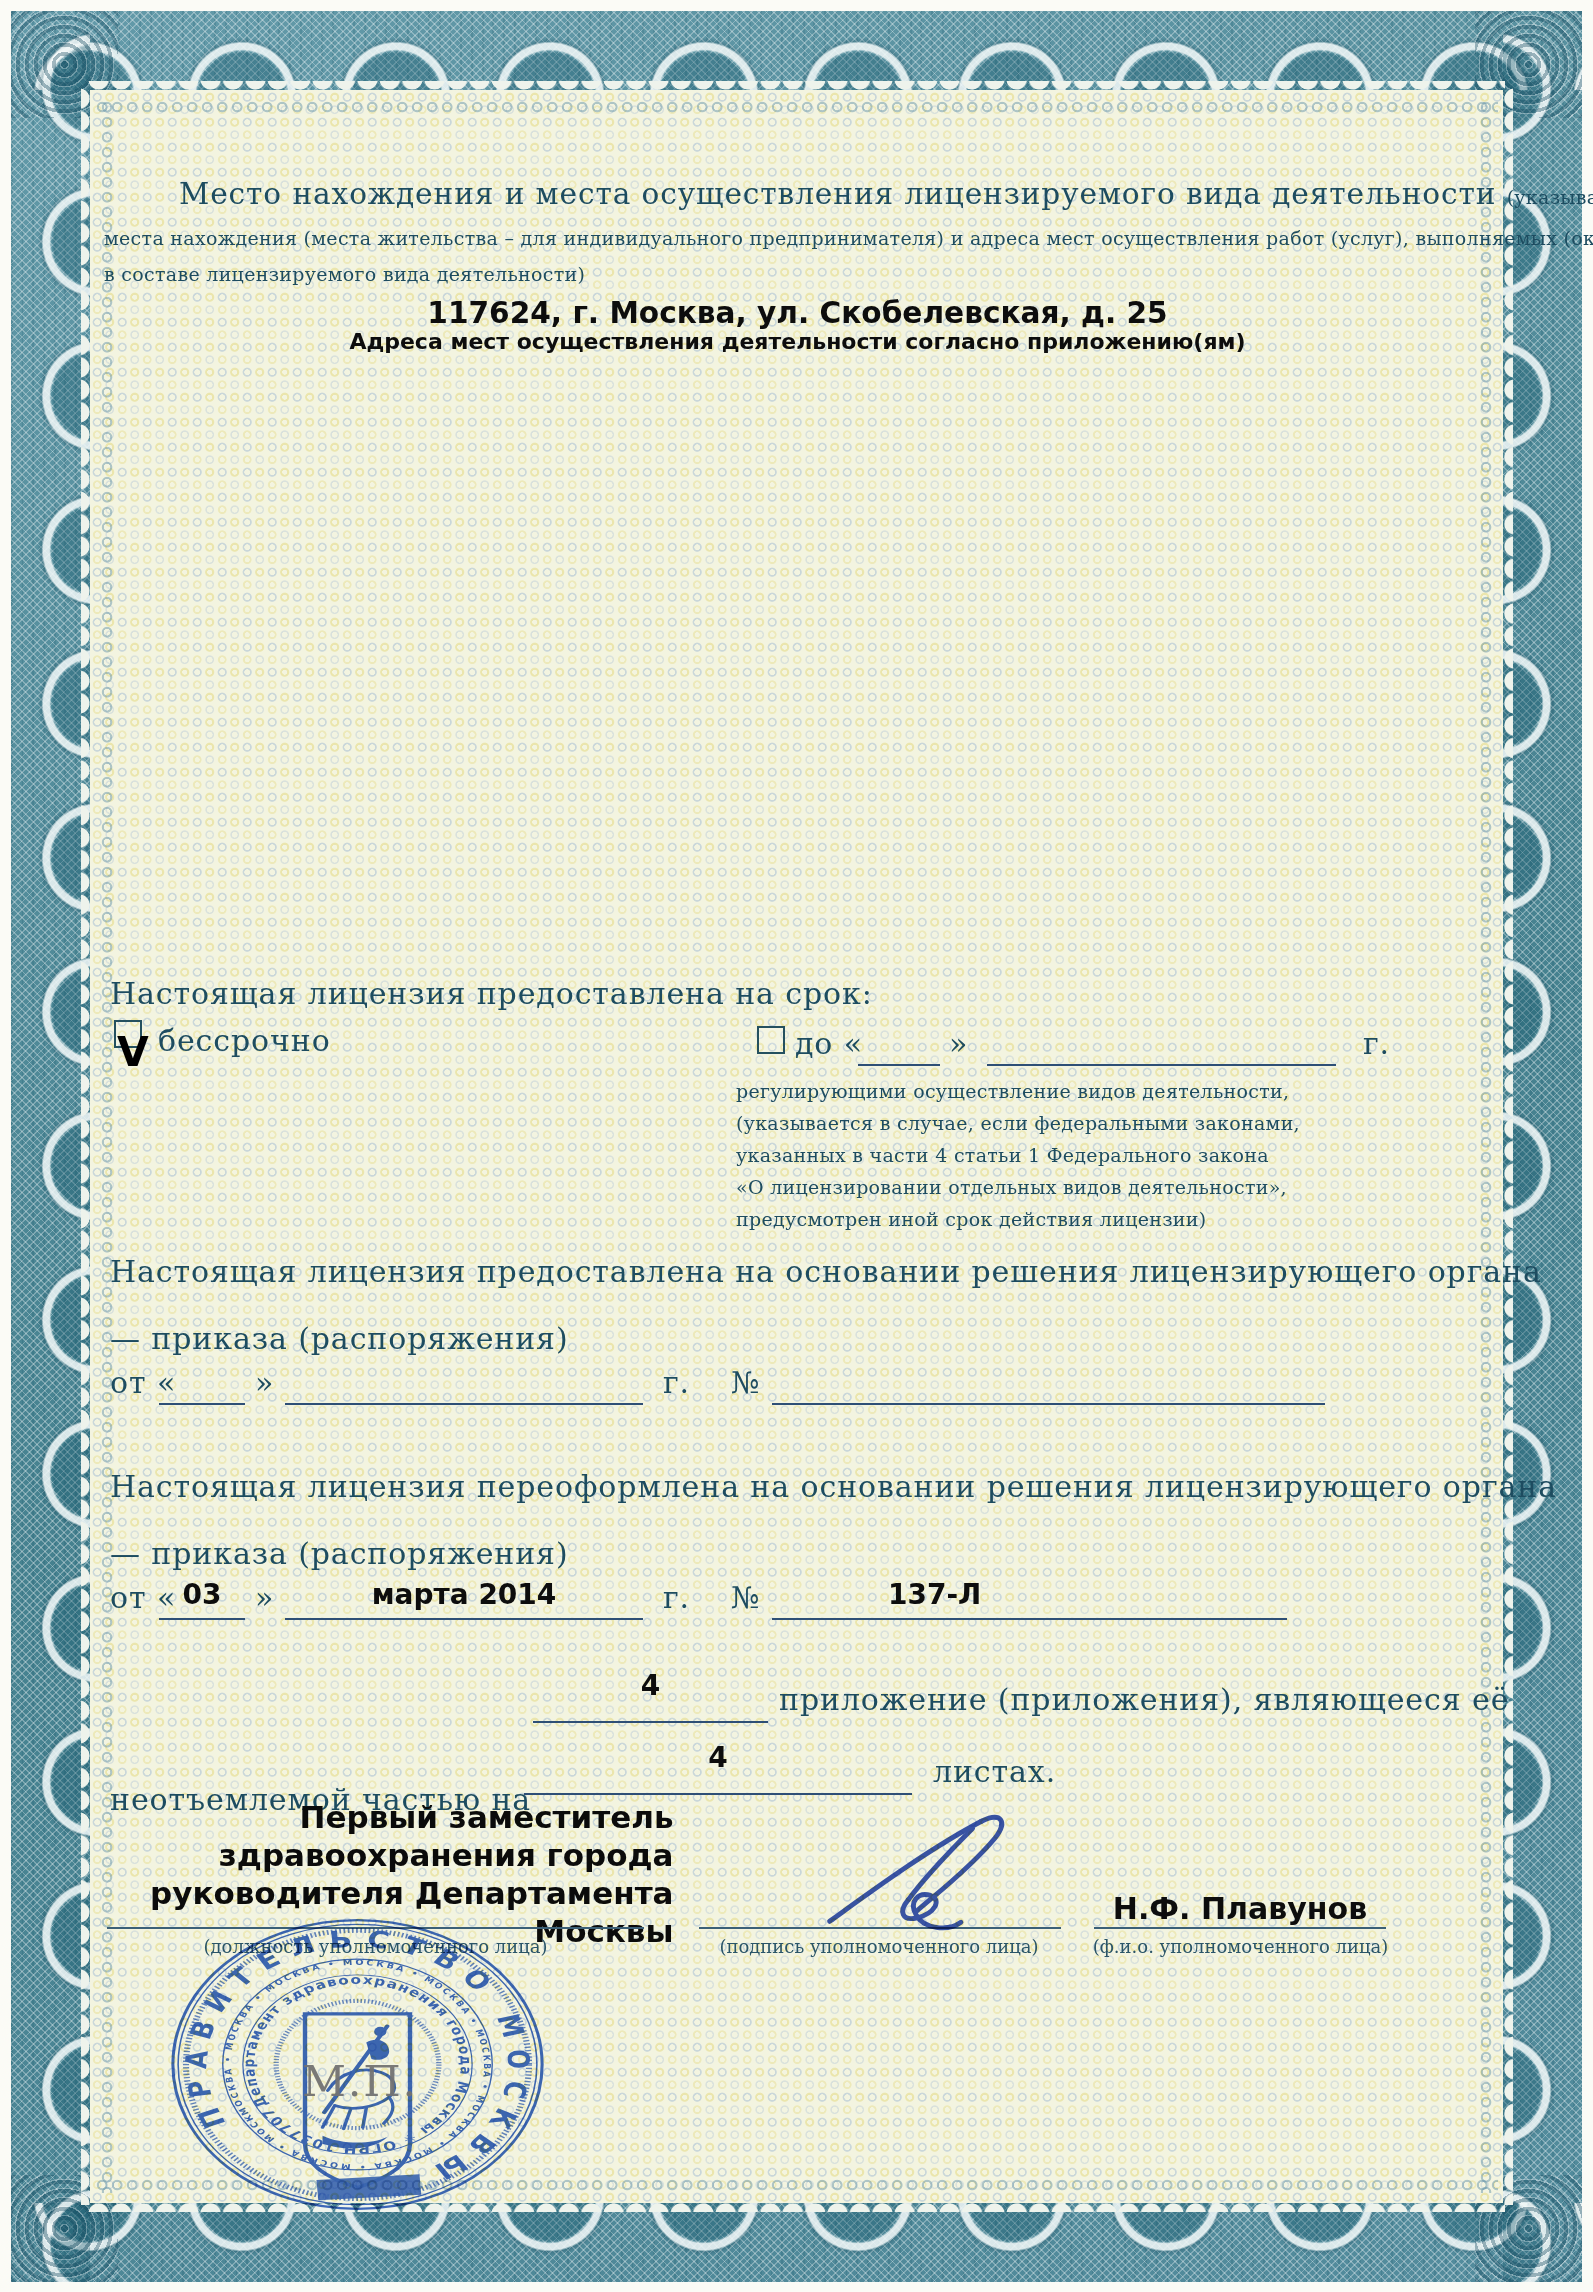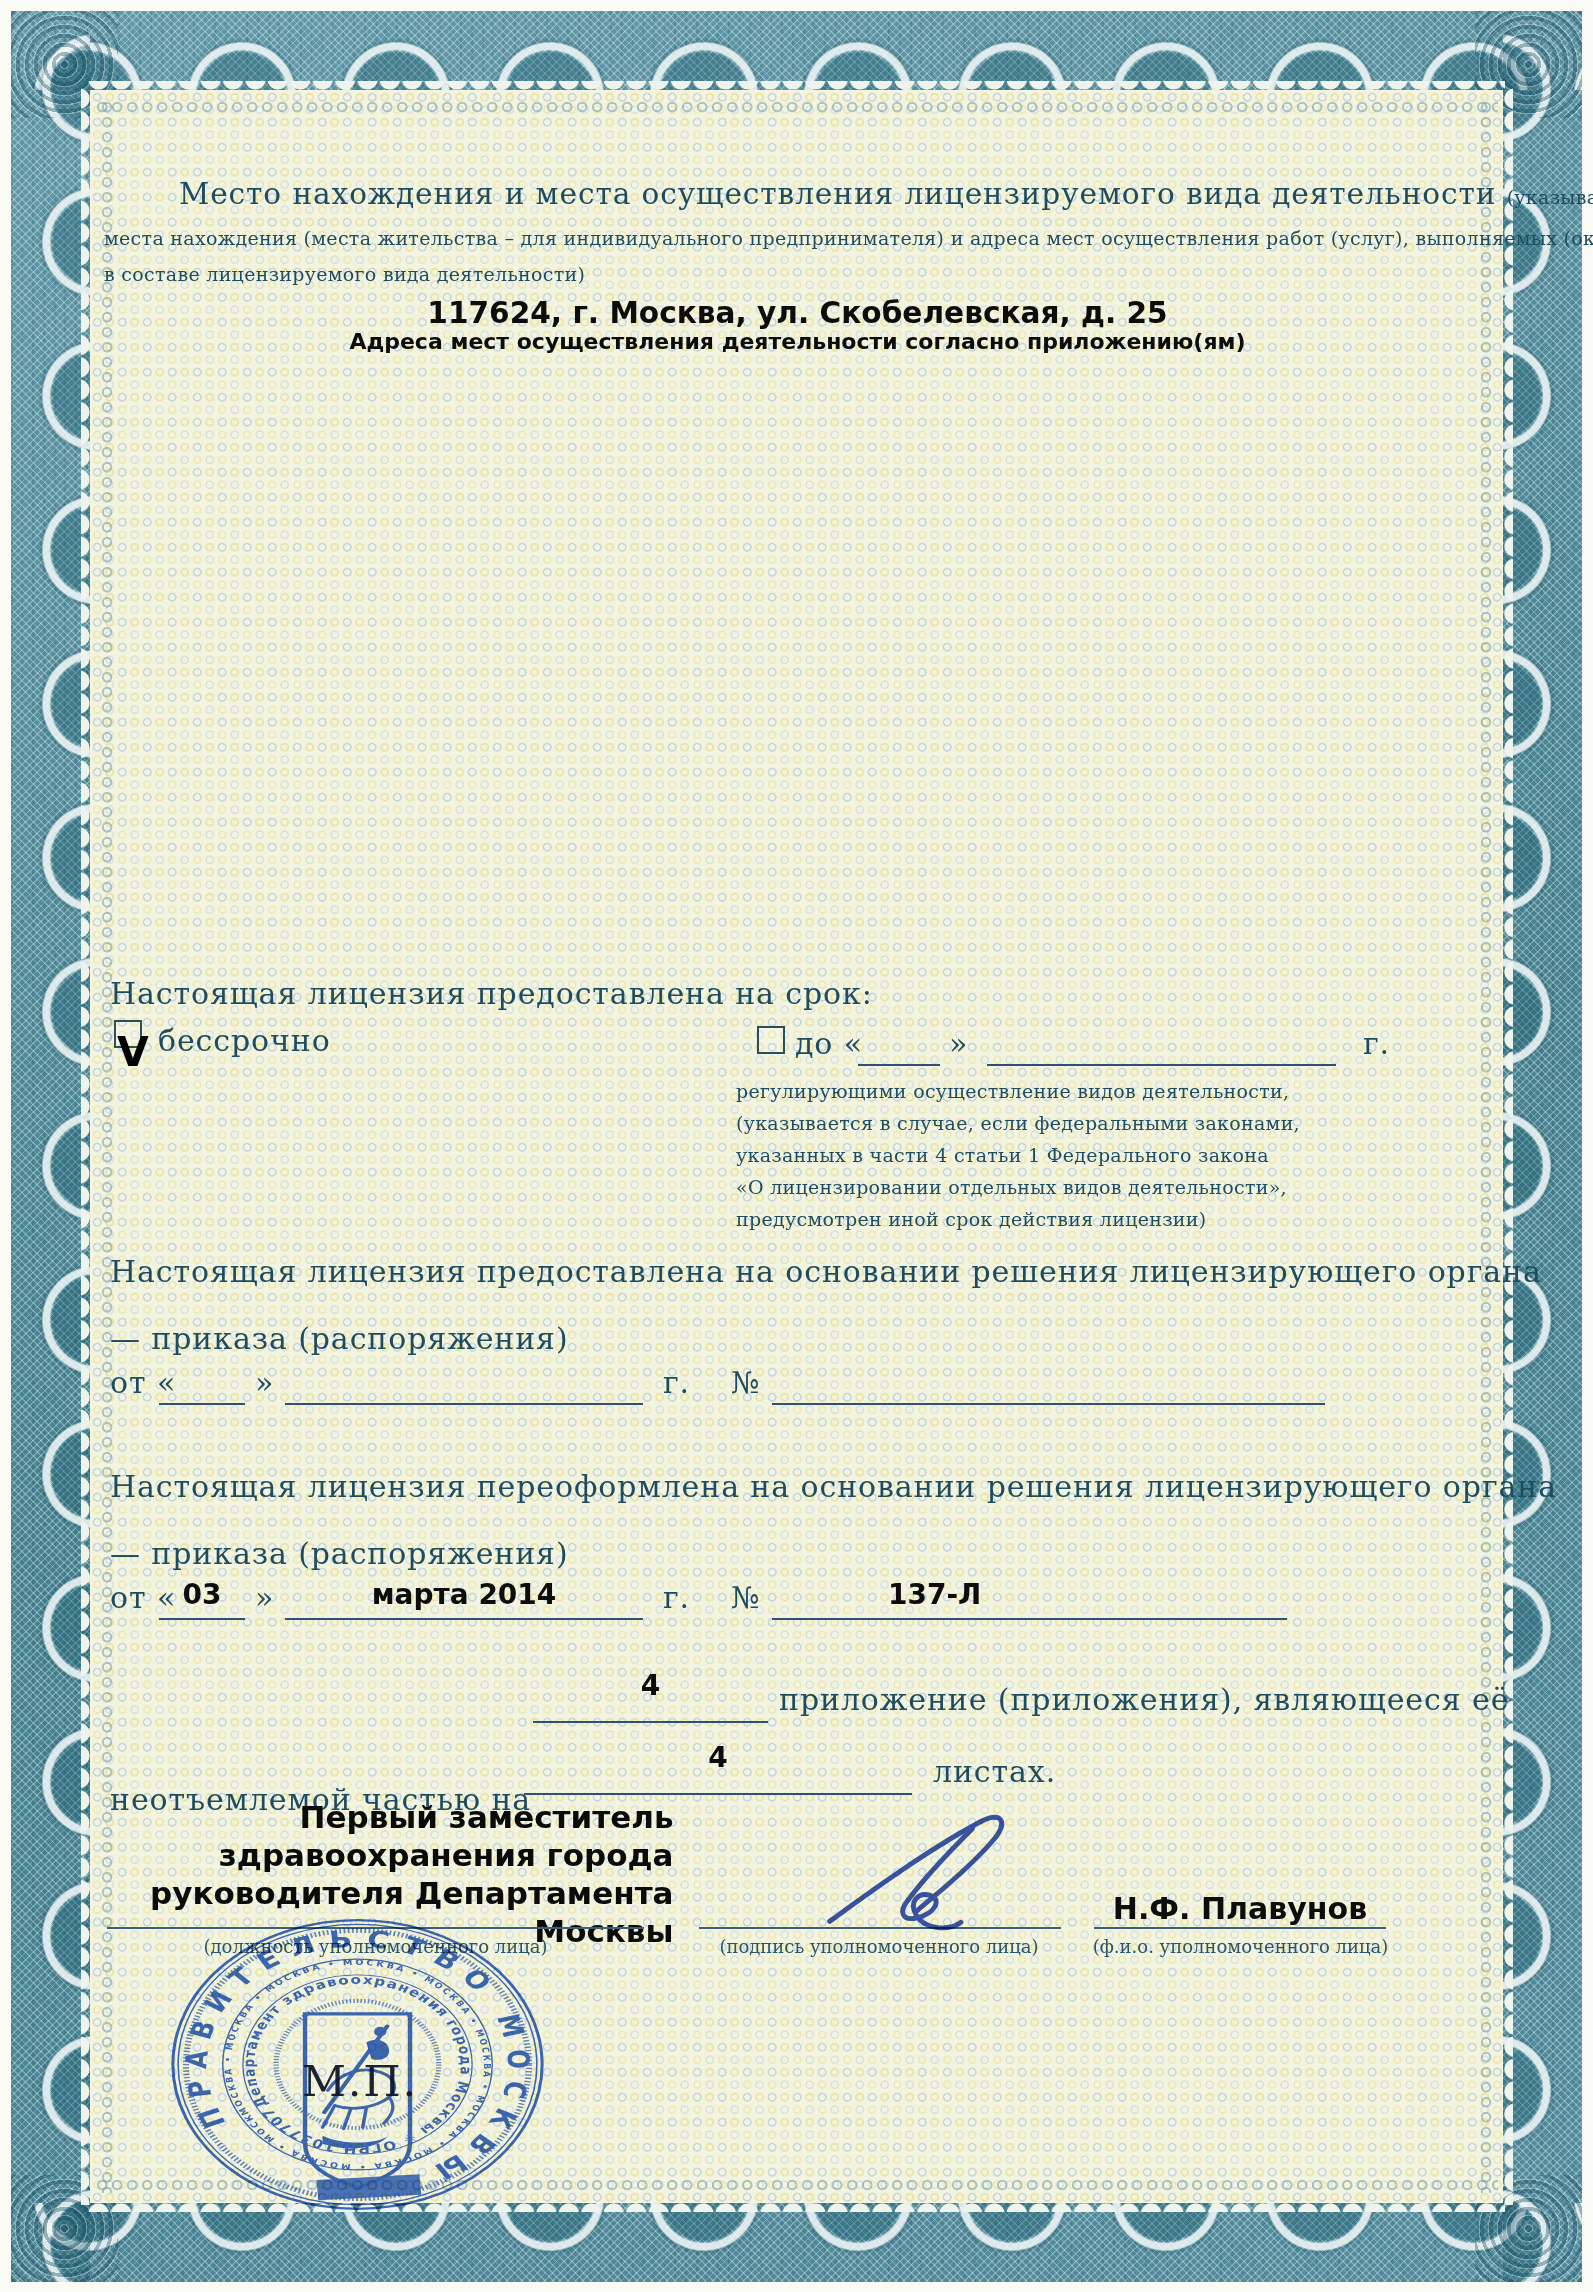--- a/index.html
+++ b/index.html
@@ -98,21 +98,21 @@
           font-size:31px;line-height:38px;color:#0b0b0b;}
   .penink{position:absolute;z-index:6;mix-blend-mode:multiply;}
   .stampwrap{position:absolute;left:165px;top:1914px;z-index:6;mix-blend-mode:multiply;opacity:.92;}
   .stampbig{font-family:"DejaVu Sans",sans-serif;font-weight:bold;font-size:34px;
             letter-spacing:15px;fill:#2e5ec2;}
   .stampmicro{font-family:"DejaVu Sans",sans-serif;font-weight:bold;font-size:11px;
               letter-spacing:3px;fill:#2e5ec2;}
   .stampinner{font-family:"DejaVu Sans",sans-serif;font-weight:bold;font-size:17.5px;
               letter-spacing:1.5px;fill:#2e5ec2;}
   .mp{position:absolute;z-index:7;font-family:"DejaVu Serif",serif;font-size:43px;
-      letter-spacing:1.8px;color:#0f172a;opacity:.95;}
+      letter-spacing:1.8px;color:#737373;opacity:.95;}
 </style>
 </head>
 <body>
 
 <div class="page">
 
   <div class="frame">
     <div class="edge t"></div>
     <div class="edge b"></div>
     <div class="edge l"></div>

